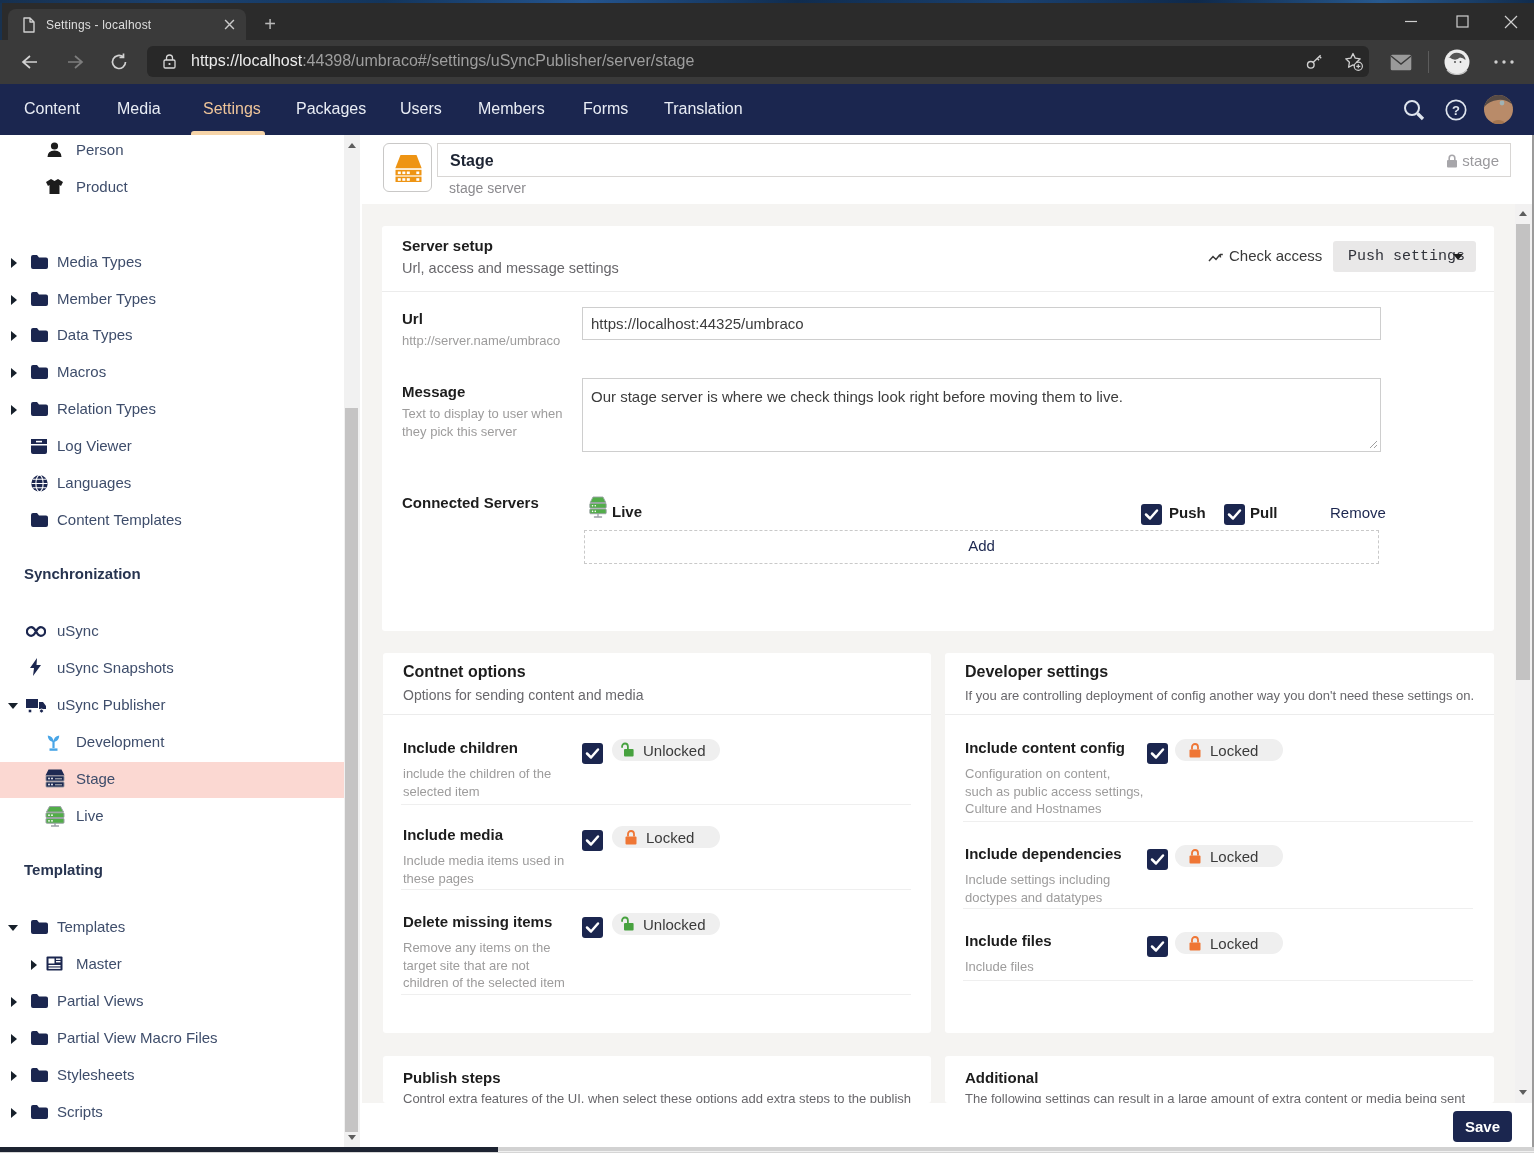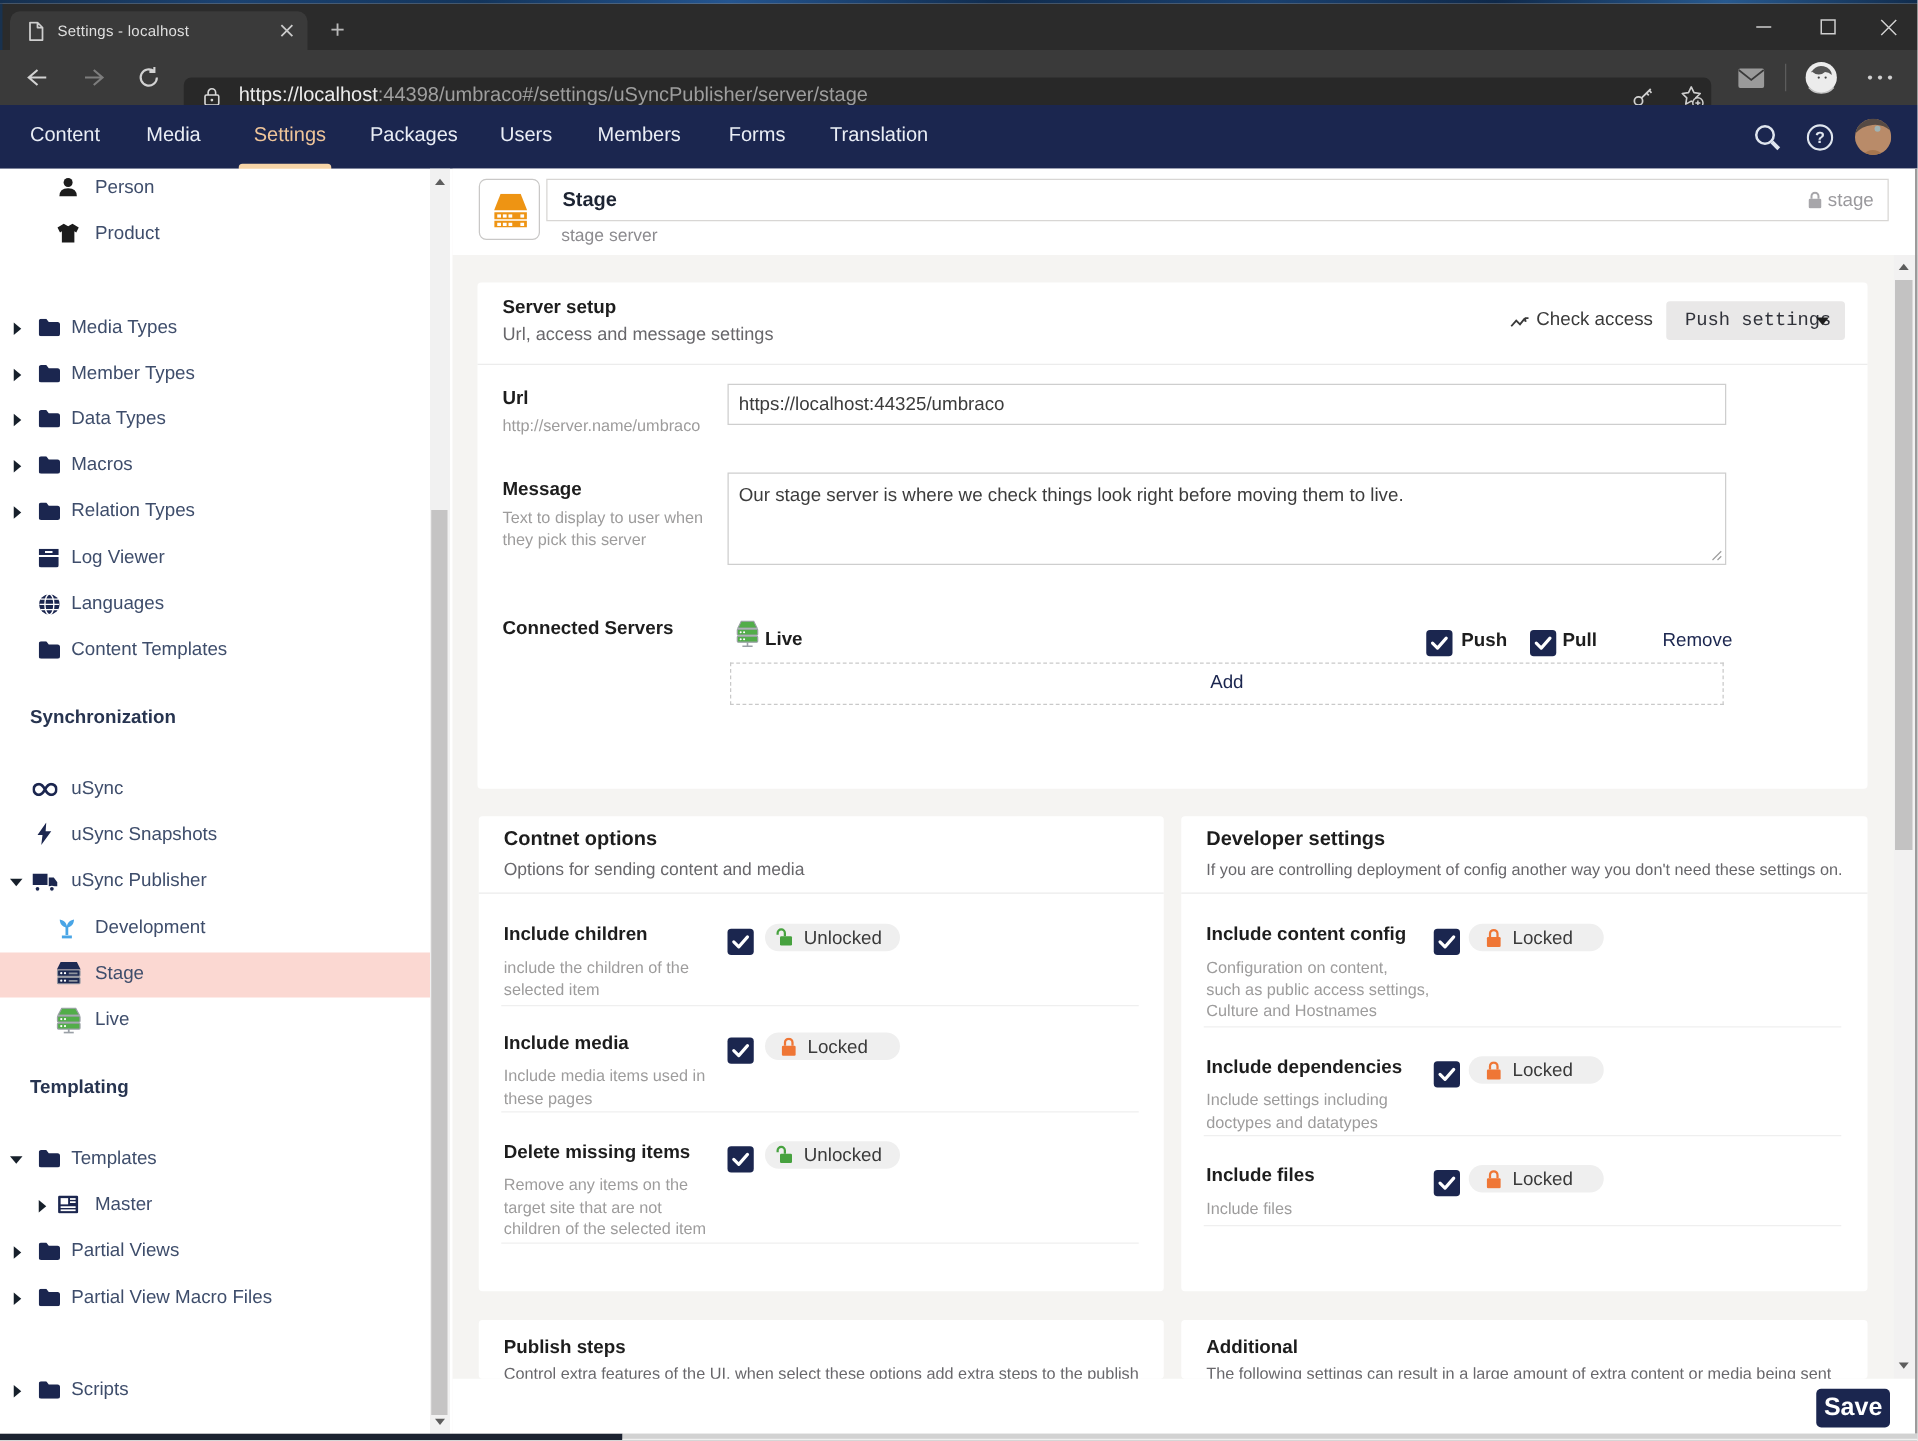--- a/index.html
+++ b/index.html
@@ -13,21 +13,21 @@
     background:linear-gradient(90deg,#16304f 0%,#1b4271 12%,#13355c 25%,#245590 38%,#102c4e 52%,#1a4170 66%,#0f294a 78%,#27598f 90%,#112c4d 100%); }
   #tabstrip { left:0; top:3px; width:1534px; height:37px; background:#2b2b2b; }
   #tabstrip .edge { position:absolute; left:0; top:0; width:2px; height:37px; background:#19324f; }
   #tab { position:absolute; left:8px; top:6px; width:238px; height:31px; background:#3a3a3a;
     border-radius:8px 8px 0 0; color:#dcdcdc; font-size:12px; }
   #tab .title { position:absolute; left:38px; top:9px; color:#dfdfdf; letter-spacing:0.2px;}
   #newtab { position:absolute; left:255px; top:10px; width:30px; height:24px; color:#b9b9b9; font-size:20px; font-weight:400; text-align:center; line-height:22px;}
   .wctl { position:absolute; top:0; width:46px; height:37px; color:#cfcfcf; text-align:center; }
 
   #toolbar { left:0; top:40px; width:1534px; height:44px; background:#3a3a3a; }
-  #omnibox { position:absolute; left:147px; top:6px; width:1222px; height:31px; background:#282828; border-radius:6px;margin-top:16px; }
+  #omnibox { position:absolute; left:147px; top:6px; width:1222px; height:31px; background:#282828; border-radius:6px; }
   #omnibox .url { position:absolute; left:44px; top:6px; font-size:16px; color:#9e9e9e; white-space:nowrap; }
   #omnibox .url b { color:#ececec; font-weight:400; }
 
   
   #umbnav { left:0; top:84px; width:1534px; height:51px; background:#1b264f; color:#e9edf5; font-size:16px; }
   #umbnav .it { position:absolute; top:16px; }
   #settings-underline { position:absolute; left:191px; top:47px; width:74px; height:5px; background:#f6d4a8; border-radius:3px 3px 0 0; }
 
   
   #sidebar { left:0; top:135px; width:362px; height:1013px; background:#fff; }
@@ -66,21 +66,21 @@
   .cdivider { position:absolute; left:0; width:100%; height:1px; background:#ececec; }
   .rdivider { position:absolute; height:1px; background:#efefef; }
   .flabel { position:absolute; font-size:15px; font-weight:bold; color:#1d1d1d; }
   .fdesc { position:absolute; font-size:13px; color:#9d9c9c; line-height:17.5px; }
   .input { position:absolute; border:1px solid #cecece; background:#fff; font-size:15px; color:#3c3c3c;text-decoration:underline; }
   .checkbox { position:absolute; width:21px; height:21px; background:#1b264f; border-radius:3px; }
   .pill { position:absolute; height:22px; background:#efefef; border-radius:11px; font-size:15px; color:#3a3a3a; }
   .pill span { position:absolute; left:31px; top:3px; }
 
   #save { position:absolute; left:1091px; top:976px; width:59px; height:31px; background:#1b264f;
-     border-radius:4px; color:#fff; font-size:20px; font-weight:bold; text-align:center; line-height:31px; }
+     border-radius:4px; color:#fff; font-size:15px; font-weight:bold; text-align:center; line-height:31px; }
   #footer { position:absolute; left:0; top:968px; width:1172px; height:44px; background:#fff; }
   #bottomstrip { position:absolute; left:0; top:1147px; width:1534px; height:6px; background:#d6d6d6; }
   #bottomstrip .dk { position:absolute; left:0; top:0; width:498px; height:5px; background:#1d2331; }
   #bottomstrip .lt { position:absolute; left:498px; top:0; width:1036px; height:5px; background:#d2d2d2; border-bottom:1px solid #f0f0f0;}
 </style>
 </head>
 <body>
 <div class="abs" id="wallpaper"></div>
 <div class="abs" id="tabstrip">
   <div class="edge"></div>
@@ -347,20 +347,27 @@
       </svg>
     <div class="lbl" style="left:57px">Partial Views</div>
   </div>
   <div class="trow" style="top:885px">
       <div class="caret r" style="left:11px"></div>
     <svg width="17" height="14" style="position:absolute;left:31px;top:11px" viewBox="0 0 17 14">
         <path d="M0 2 q0-2 2-2 h4 l2 2.5 h7 q2 0 2 2 V12 q0 2 -2 2 H2 q-2 0 -2 -2 z" fill="#1b264f"></path>
       </svg>
     <div class="lbl" style="left:57px">Partial View Macro Files</div>
   </div>
+  <div class="trow" style="top:922px">
+      <div class="caret r" style="left:11px"></div>
+    <svg width="17" height="14" style="position:absolute;left:31px;top:11px" viewBox="0 0 17 14">
+        <path d="M0 2 q0-2 2-2 h4 l2 2.5 h7 q2 0 2 2 V12 q0 2 -2 2 H2 q-2 0 -2 -2 z" fill="#1b264f"></path>
+      </svg>
+    <div class="lbl" style="left:57px">Stylesheets</div>
+  </div>
   <div class="trow" style="top:959px">
       <div class="caret r" style="left:11px"></div>
     <svg width="17" height="14" style="position:absolute;left:31px;top:11px" viewBox="0 0 17 14">
         <path d="M0 2 q0-2 2-2 h4 l2 2.5 h7 q2 0 2 2 V12 q0 2 -2 2 H2 q-2 0 -2 -2 z" fill="#1b264f"></path>
       </svg>
     <div class="lbl" style="left:57px">Scripts</div>
   </div>
   <div id="sb-scroll">
     <div class="sarrow" style="left:4px;top:8px;border-left:4px solid transparent;border-right:4px solid transparent;border-bottom:5px solid #5d5d5d;"></div>
     <div id="sb-thumb"></div>

